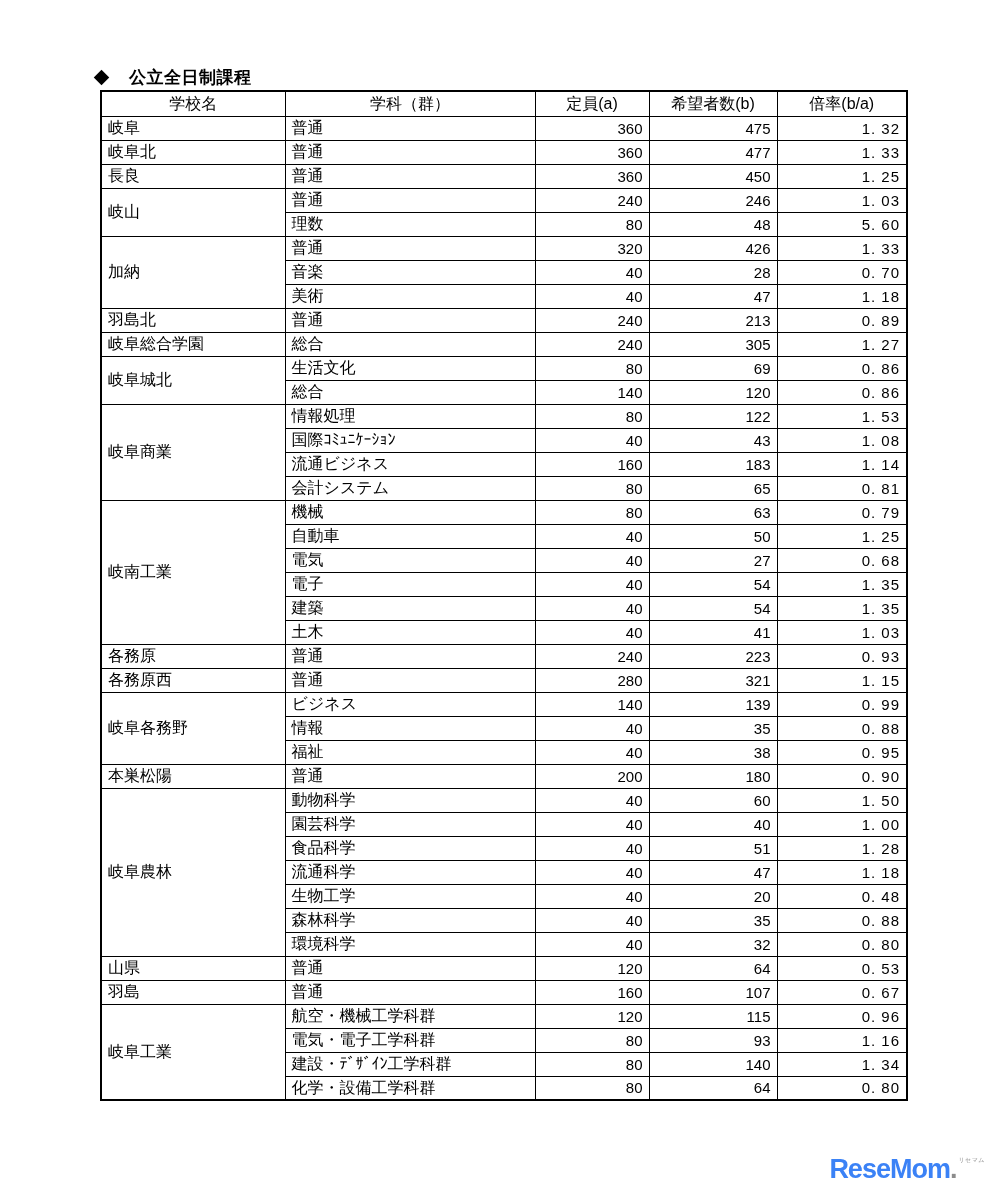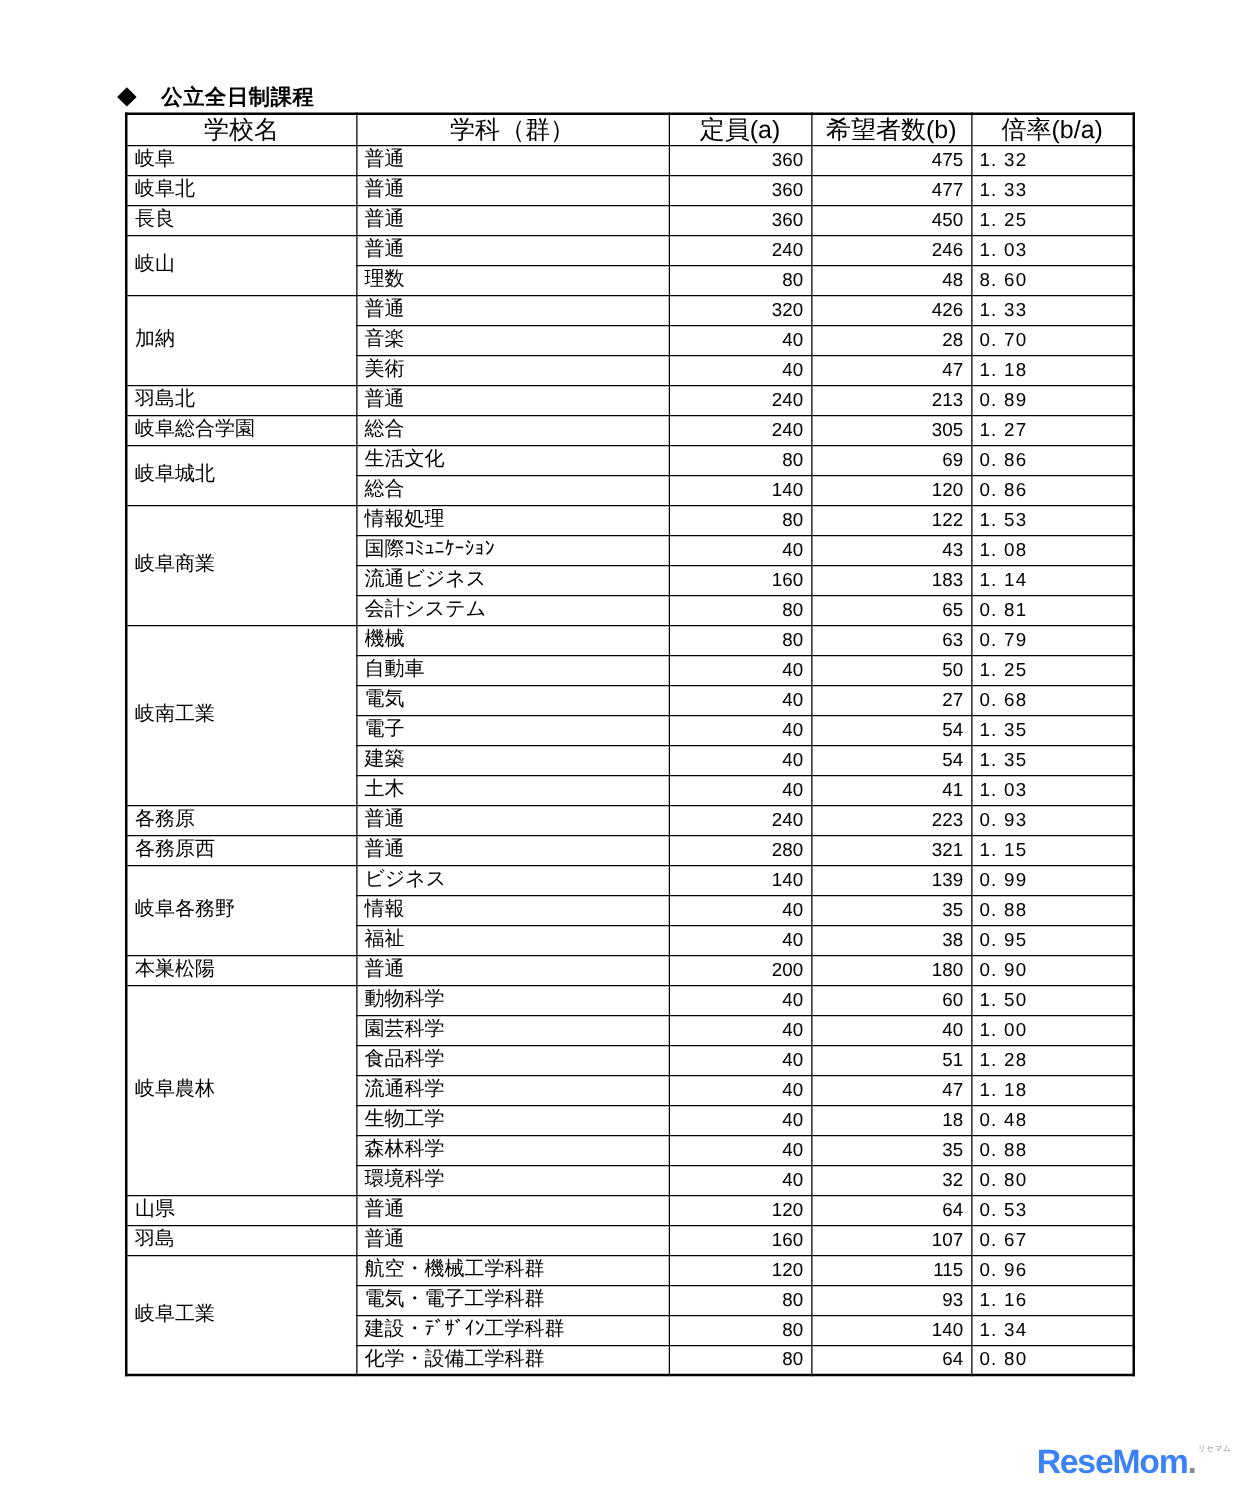--- a/index.html
+++ b/index.html
@@ -67,27 +67,27 @@
     text-align:center;
     font-weight:400;
     height:25px;
   }
   
   table.grid{border:2px solid #000;}
 
   td.school{ text-align:left; padding-left:14px; font-size:16px;margin-top:39px;}
   td.dept{ text-align:left; padding-left:16px; font-size:16px;}
   td.num{ text-align:right; padding-right:26px; font-size:15px;}
-  td.rate{ text-align:left; font-size:15px; letter-spacing:1px;}
+  td.rate{ text-align:right; font-size:15px; letter-spacing:1px;}
 
   
   tr.sub td{border-top:1.5px dotted #000;}
   
 
-  .hdr-school,.hdr-dept,.hdr-cap,.hdr-app,.hdr-rate{font-size:20px;}
+  .hdr-school,.hdr-dept,.hdr-cap,.hdr-app,.hdr-rate{font-size:16px;}
 
   
   .watermark{
     position:absolute;
     right:14px; bottom:8px;
     display:flex;
     align-items:flex-end;
     color:#8a8a8a;
     user-select:none;
   }
@@ -167,21 +167,21 @@
             <td class="school" rowspan="2">岐山</td>
             <td class="dept">普通</td>
             <td class="num">240</td>
             <td class="num">246</td>
             <td class="rate">1. 03</td>
           </tr>
           <tr class="sub">
             <td class="dept">理数</td>
             <td class="num">80</td>
             <td class="num">48</td>
-            <td class="rate">8. 60</td>
+            <td class="rate">5. 60</td>
           </tr>
           <tr>
             <td class="school" rowspan="3">加納</td>
             <td class="dept">普通</td>
             <td class="num">320</td>
             <td class="num">426</td>
             <td class="rate">1. 33</td>
           </tr>
           <tr class="sub">
             <td class="dept">音楽</td>
@@ -345,21 +345,21 @@
           </tr>
           <tr class="sub">
             <td class="dept">流通科学</td>
             <td class="num">40</td>
             <td class="num">47</td>
             <td class="rate">1. 18</td>
           </tr>
           <tr class="sub">
             <td class="dept">生物工学</td>
             <td class="num">40</td>
-            <td class="num">18</td>
+            <td class="num">20</td>
             <td class="rate">0. 48</td>
           </tr>
           <tr class="sub">
             <td class="dept">森林科学</td>
             <td class="num">40</td>
             <td class="num">35</td>
             <td class="rate">0. 88</td>
           </tr>
           <tr class="sub">
             <td class="dept">環境科学</td>

